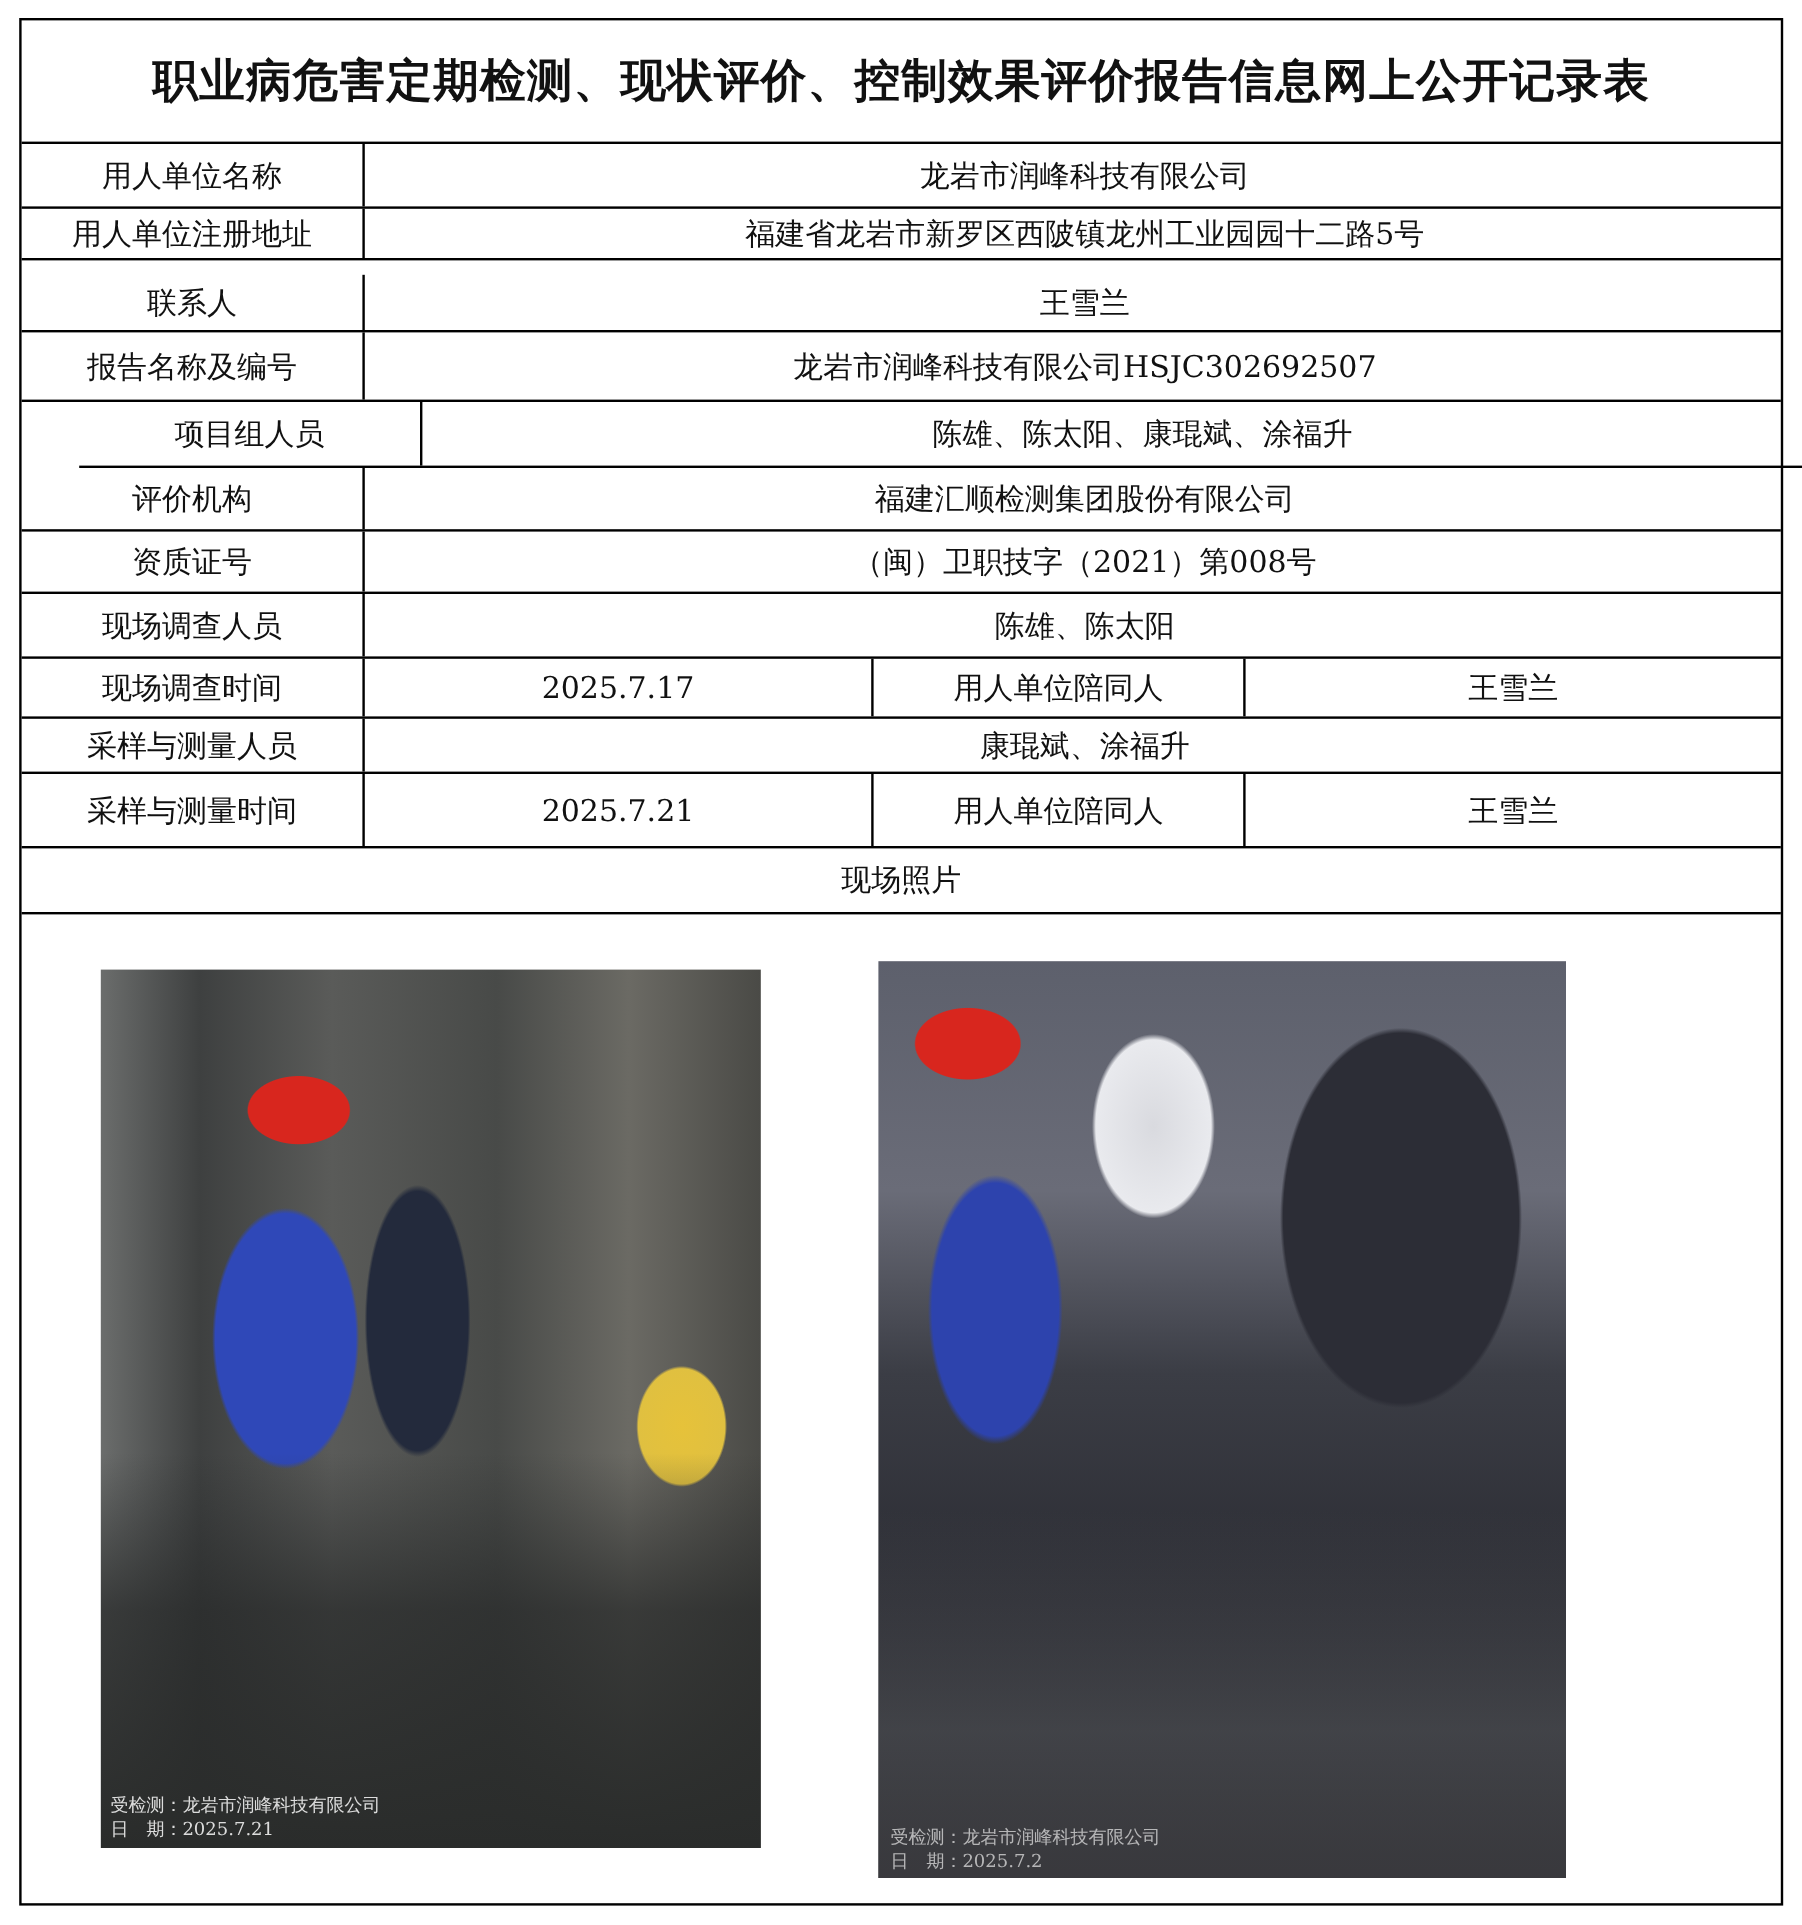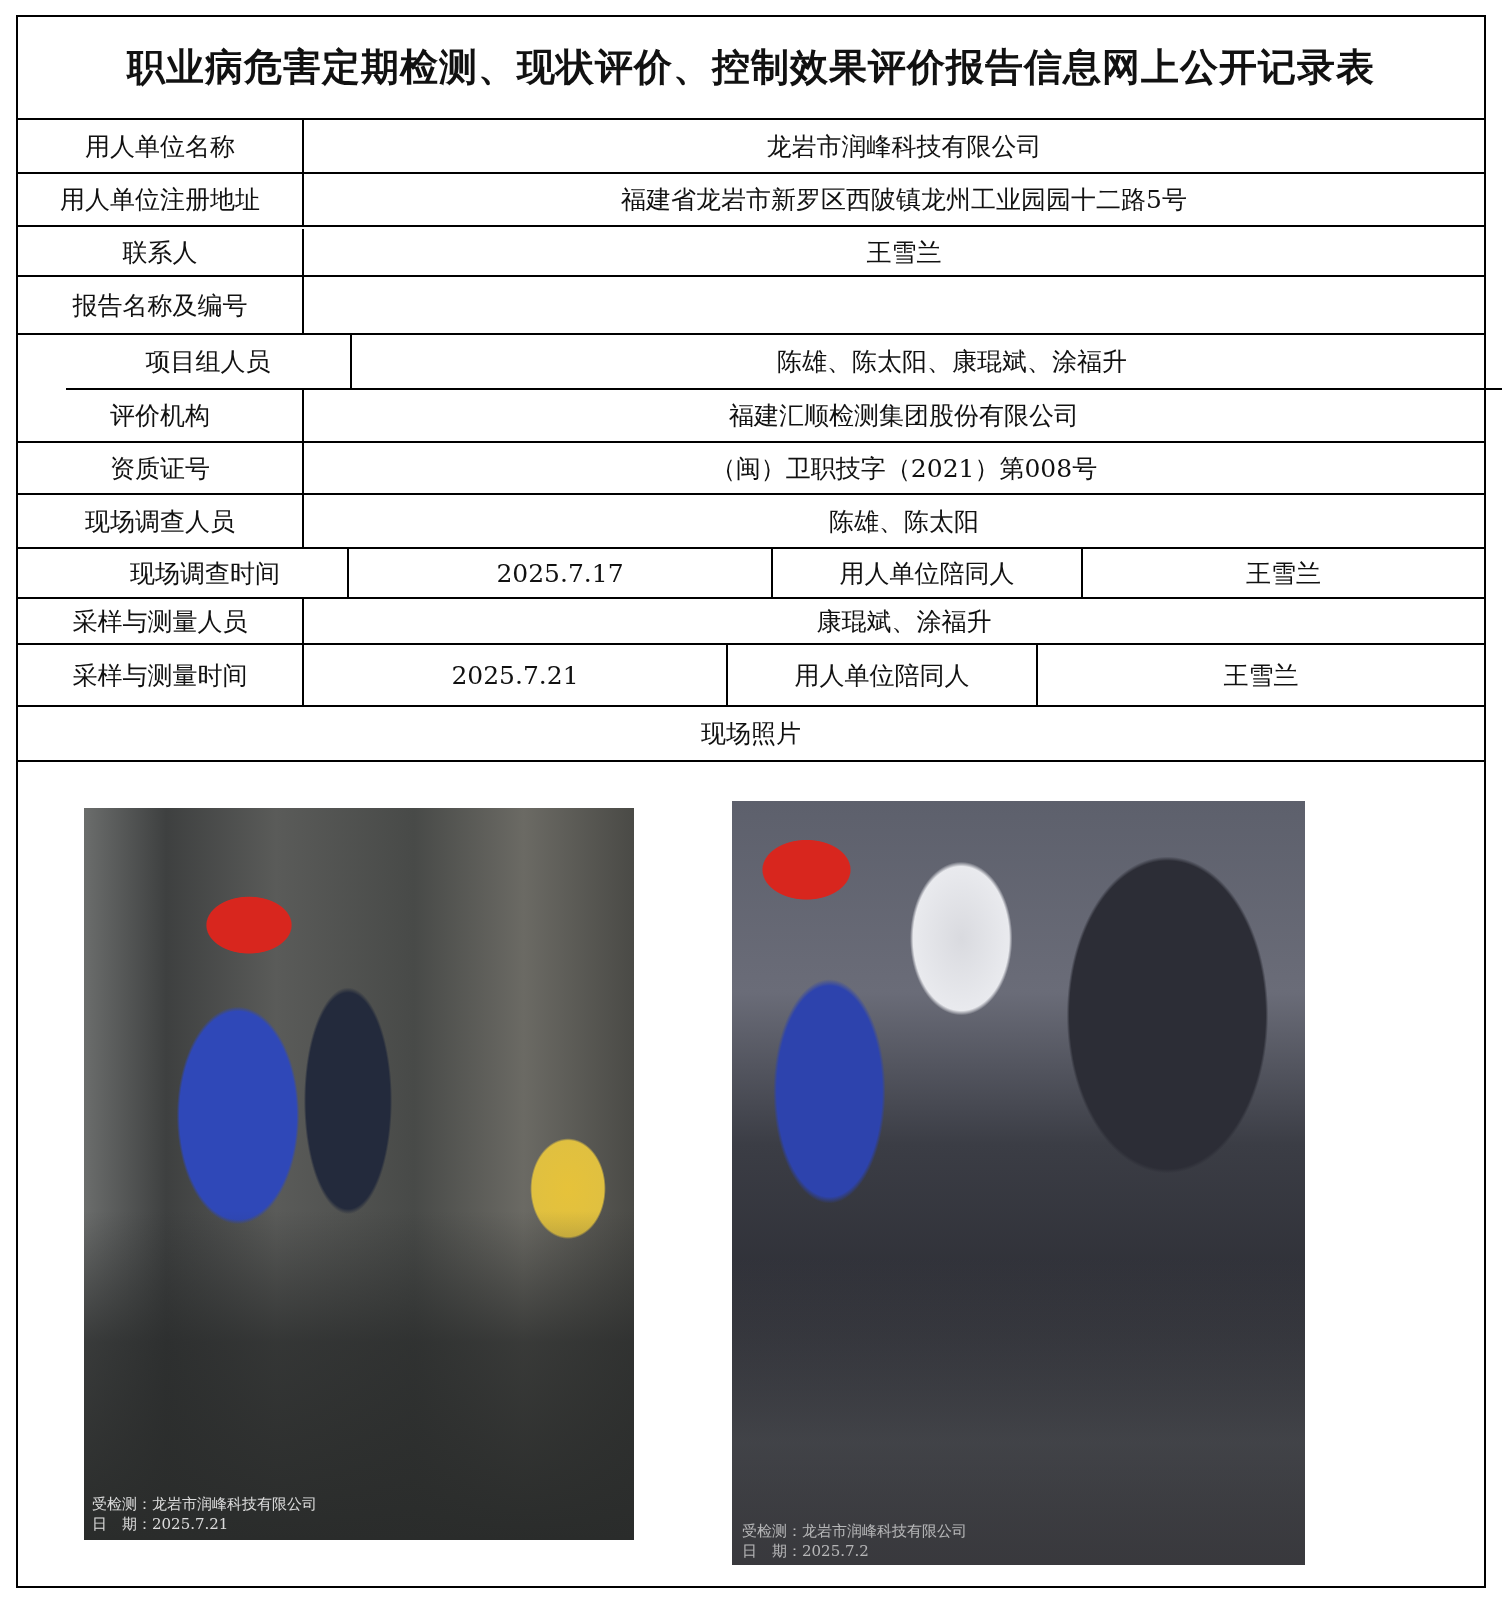--- a/index.html
+++ b/index.html
@@ -53,48 +53,49 @@
 
 <div class="sheet">
   <div class="title-row">
     <div class="title">职业病危害定期检测、现状评价、控制效果评价报告信息网上公开记录表</div>
   </div>
 
   <div class="row" style="top:103px;height:54px;">
     <div class="cell c-label">用人单位名称</div>
     <div class="cell c-value">龙岩市润峰科技有限公司</div>
   </div>
-  <div class="row" style="top:157px;height:53px;justify-content:flex-end;">
+  <div class="row" style="top:157px;height:43px;justify-content:flex-end;">
     <div class="cell c-label">用人单位注册地址</div>
     <div class="cell c-value">福建省龙岩市新罗区西陂镇龙州工业园园十二路5号</div>
   </div>
   <div class="row" style="top:212px;height:48px;align-items:flex-end;">
     <div class="cell c-label">联系人</div>
     <div class="cell c-value">王雪兰</div>
   </div>
   <div class="row" style="top:260px;height:58px;">
     <div class="cell c-label">报告名称及编号</div>
+    <div class="cell c-value">龙岩市润峰科技有限公司HSJC302692507</div>
   </div>
   <div class="row" style="top:318px;height:55px;margin-left:48px;">
     <div class="cell c-label">项目组人员</div>
     <div class="cell c-value">陈雄、陈太阳、康琨斌、涂福升</div>
   </div>
   <div class="row" style="top:373px;height:53px;">
     <div class="cell c-label">评价机构</div>
     <div class="cell c-value">福建汇顺检测集团股份有限公司</div>
   </div>
   <div class="row" style="top:426px;height:52px;">
     <div class="cell c-label">资质证号</div>
     <div class="cell c-value">（闽）卫职技字（2021）第008号</div>
   </div>
   <div class="row" style="top:478px;height:54px;">
     <div class="cell c-label">现场调查人员</div>
     <div class="cell c-value">陈雄、陈太阳</div>
   </div>
-  <div class="row" style="top:532px;height:50px;padding-left:45px;">
+  <div class="row" style="top:532px;height:50px;">
     <div class="cell c-label">现场调查时间</div>
     <div class="cell c-v1">2025.7.17</div>
     <div class="cell c-l2">用人单位陪同人</div>
     <div class="cell c-v2">王雪兰</div>
   </div>
   <div class="row" style="top:582px;height:46px;">
     <div class="cell c-label">采样与测量人员</div>
     <div class="cell c-value">康琨斌、涂福升</div>
   </div>
   <div class="row" style="top:628px;height:62px;">

